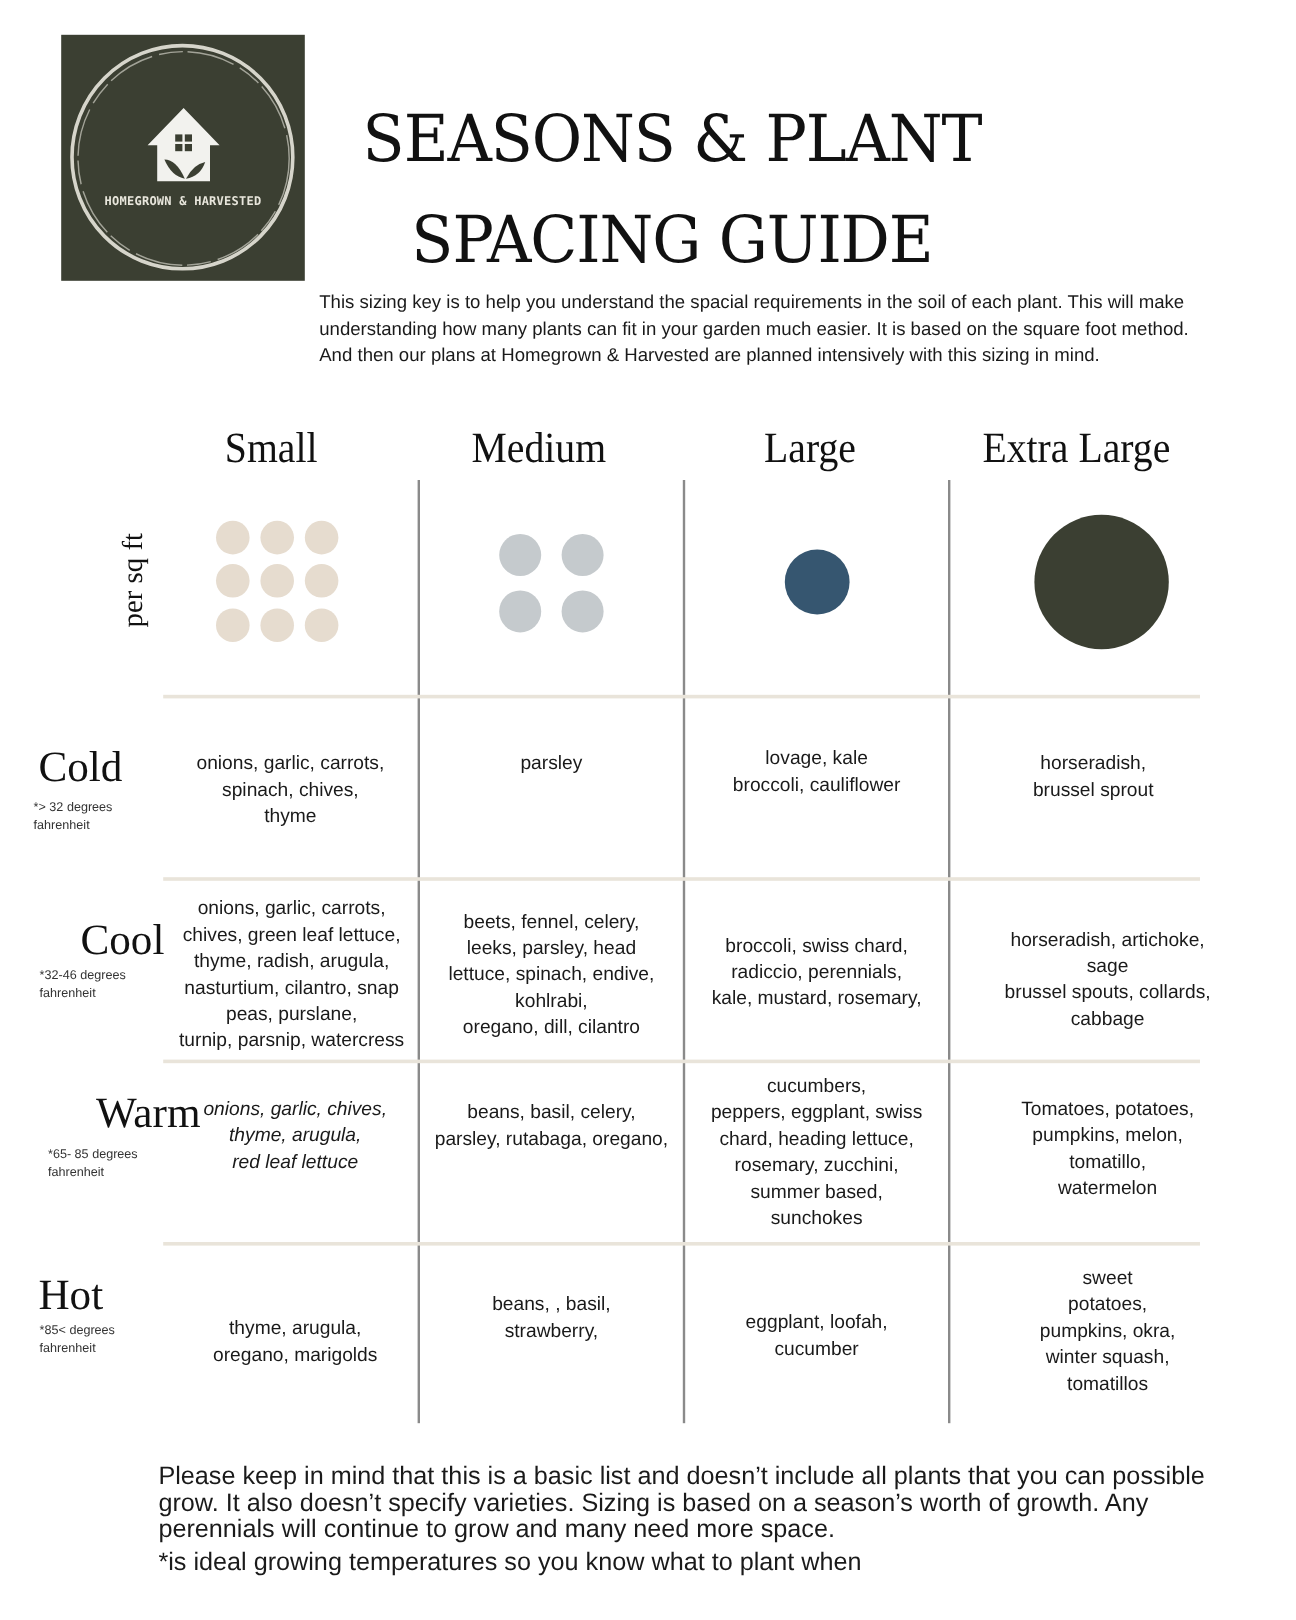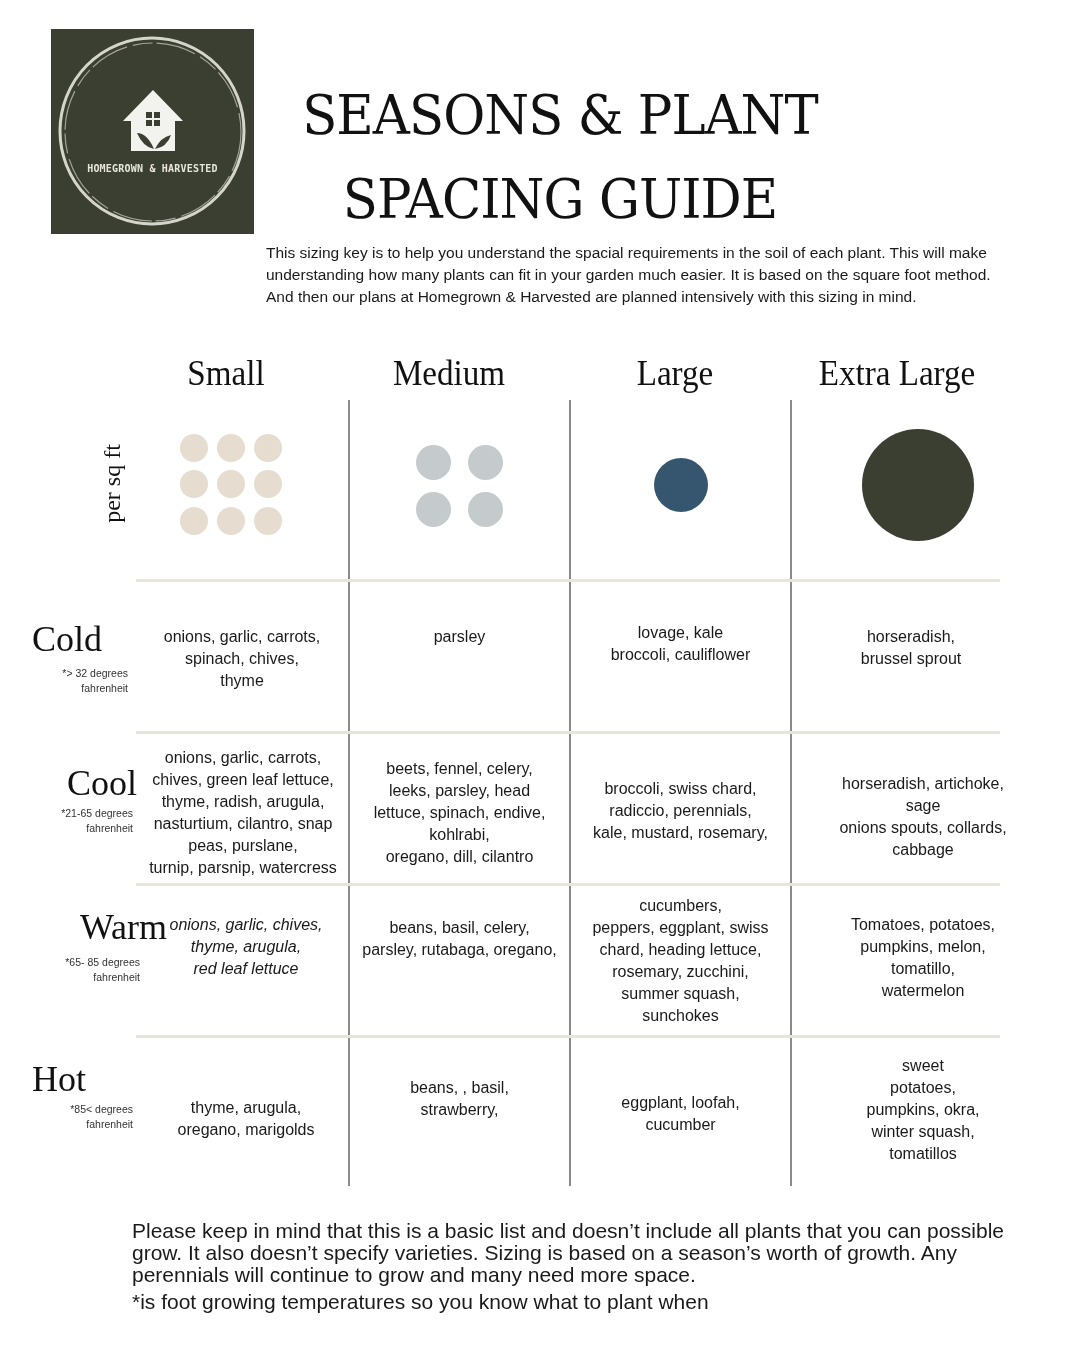--- a/index.html
+++ b/index.html
@@ -44,21 +44,21 @@
       transform: rotate(-90deg); transform-origin: center center; text-align: center;
     }
 
     .dot { position: absolute; border-radius: 50%; }
 
     .season-label {
       position: absolute; left: 32px; font-family: "Liberation Serif", serif;
       font-size: 36px; color: #111;
     }
     .season-note {
-      position: absolute; font-size: 10.5px; line-height: 15px; text-align: right;
+      position: absolute; font-size: 10.5px; line-height: 15px; text-align: left;
       color: #333; width: 100px;
     }
 
     .cell {
       position: absolute; text-align: center; font-size: 16px; line-height: 22px;
       color: #1a1a1a; white-space: pre-line;
     }
 
     .footer {
       position: absolute; left: 132px; width: 880px; font-size: 21px;
@@ -133,54 +133,54 @@
 <div class="cell" style="left:136px;top:626px;width:212px;">onions, garlic, carrots,
 spinach, chives,
 thyme</div>
 <div class="cell" style="left:349px;top:626px;width:221px;">parsley</div>
 <div class="cell" style="left:570px;top:622px;width:221px;">lovage, kale
 broccoli, cauliflower</div>
 <div class="cell" style="left:800px;top:626px;width:222px;">horseradish,
 brussel sprout</div>
 
 <div class="season-label" style="top:762px;margin-left:35px;">Cool</div>
-<div class="season-note" style="left:33px;top:806px;white-space:pre-line;">*21-65 degrees
+<div class="season-note" style="left:33px;top:806px;white-space:pre-line;">*32-46 degrees
 fahrenheit</div>
 <div class="cell" style="left:120px;top:747px;width:246px;">onions, garlic, carrots,
 chives, green leaf lettuce,
 thyme, radish, arugula,
 nasturtium, cilantro, snap
 peas, purslane,
 turnip, parsnip, watercress</div>
 <div class="cell" style="left:349px;top:758px;width:221px;">beets, fennel, celery,
 leeks, parsley, head
 lettuce, spinach, endive,
 kohlrabi,
 oregano, dill, cilantro</div>
 <div class="cell" style="left:570px;top:778px;width:221px;">broccoli, swiss chard,
 radiccio, perennials,
 kale, mustard, rosemary,</div>
 <div class="cell" style="left:812px;top:773px;width:222px;">horseradish, artichoke,
 sage
-onions spouts, collards,
+brussel spouts, collards,
 cabbage</div>
 
 <div class="season-label" style="top:906px;margin-left:48px;">Warm</div>
 <div class="season-note" style="left:40px;top:955px;white-space:pre-line;">*65- 85 degrees
 fahrenheit</div>
 <div class="cell" style="left:136px;top:914px;width:220px;font-style:italic;">onions, garlic, chives,
 thyme, arugula,
 red leaf lettuce</div>
 <div class="cell" style="left:349px;top:917px;width:221px;">beans, basil, celery,
 parsley, rutabaga, oregano,</div>
 <div class="cell" style="left:570px;top:895px;width:221px;">cucumbers,
 peppers, eggplant, swiss
 chard, heading lettuce,
 rosemary, zucchini,
-summer squash,
+summer based,
 sunchokes</div>
 <div class="cell" style="left:812px;top:914px;width:222px;">Tomatoes, potatoes,
 pumpkins, melon,
 tomatillo,
 watermelon</div>
 
 <div class="season-label" style="top:1058px;text-align:right;">Hot</div>
 <div class="season-note" style="left:33px;top:1102px;white-space:pre-line;">*85&lt; degrees
 fahrenheit</div>
 <div class="cell" style="left:136px;top:1097px;width:220px;">thyme, arugula,
@@ -189,13 +189,13 @@
 strawberry,</div>
 <div class="cell" style="left:570px;top:1092px;width:221px;">eggplant, loofah,
 cucumber</div>
 <div class="cell" style="left:812px;top:1055px;width:222px;">sweet
 potatoes,
 pumpkins, okra,
 winter squash,
 tomatillos</div>
 
 <p class="footer" style="top:1220px;">Please keep in mind that this is a basic list and doesn’t include all plants that you can possible grow. It also doesn’t specify varieties. Sizing is based on a season’s worth of growth. Any perennials will continue to grow and many need more space.</p>
-<p class="footer" style="top:1291px;">*is foot growing temperatures so you know what to plant when</p>
+<p class="footer" style="top:1291px;">*is ideal growing temperatures so you know what to plant when</p>
 
 </body></html>

